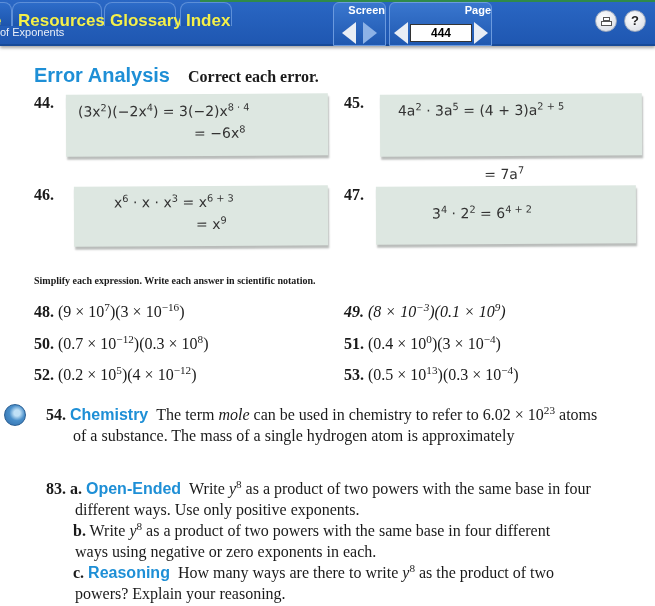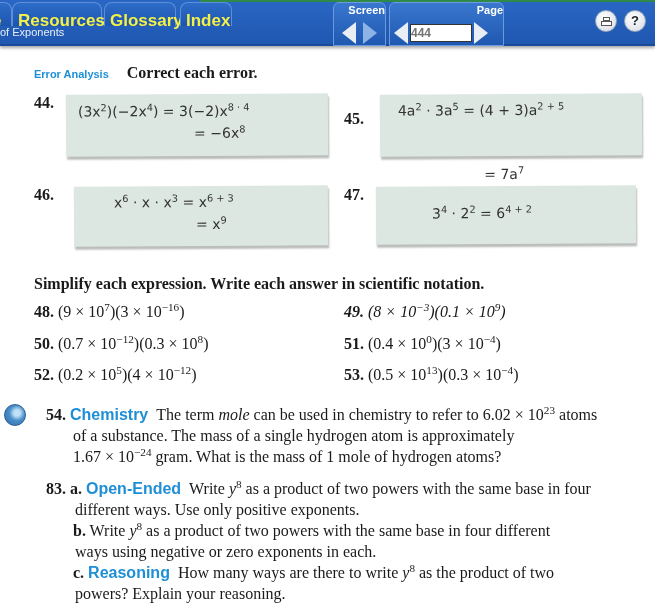--- a/index.html
+++ b/index.html
@@ -30,66 +30,66 @@
     position: absolute; left: 0; top: 26px; color: #e8eef8;
     font-family: "Liberation Sans", sans-serif; font-size: 11px;
   }
 
   .nav-group {
     position: absolute; top: 2px; height: 44px;
     background: linear-gradient(#3a77cf, #1f58b0);
     border: 1px solid #6b9ade; border-radius: 6px 6px 0 0;
   }
   .nav-screen { left: 333px; width: 53px; }
-  .nav-page { left: 389px; width: 115px; }
+  .nav-page { left: 389px; width: 103px; }
   .nav-label {
     position: absolute; top: 1px; left: 0; right: 0; text-align: right;
     color: #ffffff; font-family: "Liberation Sans", sans-serif; font-weight: bold; font-size: 11px;
   }
   .arrow { position: absolute; top: 19px; width: 0; height: 0; cursor: pointer; }
   .arrow-left { border-top: 11px solid transparent; border-bottom: 11px solid transparent; border-right: 14px solid #e9eef5; }
   .arrow-right { border-top: 11px solid transparent; border-bottom: 11px solid transparent; border-left: 14px solid #e9eef5; }
   .arrow-right.dim { border-left-color: #8db2e6; }
   .page-box {
     position: absolute; left: 20px; top: 21px; width: 62px; height: 18px;
     background: #ffffff; border: 1px solid #333;
-    font-family: "Liberation Sans", sans-serif; font-weight: bold; font-size: 12px; line-height: 16px; color: #737373;
+    text-align: center; font-family: "Liberation Sans", sans-serif; font-weight: bold; font-size: 12px; line-height: 16px; color: #000000;
   }
   .round-btn {
     position: absolute; top: 10px; width: 22px; height: 22px; border-radius: 50%;
     background: radial-gradient(circle at 40% 35%, #ffffff, #d4d9e2);
     border: 1px solid #9aa8bf; text-align: center;
     font-family: "Liberation Sans", sans-serif; font-weight: bold; font-size: 13px; line-height: 20px; color: #222;
   }
   .btn-print { left: 595px; }
   .btn-help { left: 624px; }
   .printer { position: absolute; left: 5px; top: 6px; width: 11px; height: 9px; }
   .printer .top { position: absolute; left: 2px; top: 0; width: 7px; height: 4px; border: 1px solid #555; background: #fff; }
   .printer .body { position: absolute; left: 0; top: 4px; width: 11px; height: 5px; border: 1px solid #555; background: #fff; }
 
   
   .content { position: absolute; left: 0; top: 48px; width: 655px; }
   .blue-head { color: #1e8fd6; font-family: "Liberation Sans", sans-serif; font-weight: bold; }
   .section-title { position: absolute; left: 34px; top: 16px; font-size: 16px; white-space: nowrap; }
-  .section-title .blue-head { font-size: 11px; text-align: center; }
+  .section-title .blue-head { font-size: 20px; text-align: center; }
   .section-title .rest { font-weight: bold; margin-left: 18px; }
 
   .num { font-weight: bold; font-size: 16px; }
   .pnum { position: absolute; }
 
   .card {
     position: absolute; background: #dde7e1;
     box-shadow: 1px 3px 2px #b9bcba;
     transform: rotate(-0.3deg);
     font-family: "DejaVu Sans", sans-serif; font-size: 14px; color: #333;
   }
   .card .line { position: absolute; white-space: nowrap; }
   sup { font-size: 0.7em; vertical-align: 0.55em; line-height: 0; }
 
-  .simplify-title { position: absolute; left: 34px; top: 227px; font-weight: bold; font-size: 16px; white-space: nowrap; }
+  .simplify-title { position: absolute; left: 34px; top: 227px; font-weight: bold; font-size: 10px; white-space: nowrap; }
   .expr { position: absolute; font-size: 16px; white-space: nowrap; }
   .expr .num { margin-right: 4px; }
 
   .para { position: absolute; font-size: 16px; line-height: 21px; white-space: nowrap; margin-left: 12px; }
   .globe {
     position: absolute; left: 4px; top: 356px; width: 22px; height: 22px; border-radius: 50%;
     background: radial-gradient(circle at 60% 40%, #bfe0f6 0 18%, #4a8fca 45%, #2d6aa8 100%);
     border: 1px solid #2b5f93;
   }
 </style>
@@ -131,21 +131,21 @@
   <div class="section-title">
     <span class="blue-head">Error Analysis</span><span class="rest">Correct each error.</span>
   </div>
 
   <div class="num pnum" style="left:34px; top:46px;">44.</div>
   <div class="card" style="left:66px; top:46px; width:262px; height:62px;">
     <div class="line" style="left:12px; top:9px;">(3x<sup>2</sup>)(−2x<sup>4</sup>) = 3(−2)x<sup>8 · 4</sup></div>
     <div class="line" style="left:128px; top:31px;">= −6x<sup>8</sup></div>
   </div>
 
-  <div class="num pnum" style="left:344px; top:46px;margin-top:16px;">45.</div>
+  <div class="num pnum" style="left:344px; top:46px;">45.</div>
   <div class="card" style="left:380px; top:46px; width:262px; height:62px;">
     <div class="line" style="left:18px; top:8px;">4a<sup>2</sup> · 3a<sup>5</sup> = (4 + 3)a<sup>2 + 5</sup></div>
     <div class="line" style="left:104px; top:30px;margin-top:42px;">= 7a<sup>7</sup></div>
   </div>
 
   <div class="num pnum" style="left:34px; top:138px;">46.</div>
   <div class="card" style="left:74px; top:138px; width:254px; height:60px;">
     <div class="line" style="left:40px; top:8px;">x<sup>6</sup> · x · x<sup>3</sup> = x<sup>6 + 3</sup></div>
     <div class="line" style="left:122px; top:30px;">= x<sup>9</sup></div>
   </div>
@@ -163,21 +163,20 @@
   <div class="expr" style="left:344px; top:287px;"><span class="num">51.</span>(0.4 × 10<sup>0</sup>)(3 × 10<sup>−4</sup>)</div>
   <div class="expr" style="left:34px; top:318px;"><span class="num">52.</span>(0.2 × 10<sup>5</sup>)(4 × 10<sup>−12</sup>)</div>
   <div class="expr" style="left:344px; top:318px;"><span class="num">53.</span>(0.5 × 10<sup>13</sup>)(0.3 × 10<sup>−4</sup>)</div>
 
   <div class="globe"></div>
   <div class="para" style="left:34px; top:356px;">
     <span class="num">54.</span>
     <span class="blue-head">Chemistry</span>
     &nbsp;The term <i>mole</i> can be used in chemistry to refer to 6.02 × 10<sup>23</sup> atoms<br>
     <span style="padding-left:27px;">of a substance. The mass of a single hydrogen atom is approximately</span><br>
-    <span style="padding-left:27px;">1.67 × 10<sup>−24</sup> gram. What is the mass of 1 mole of hydrogen atoms?</span>
   </div>
 
   <div class="para" style="left:34px; top:430px;">
     <span class="num">83.</span>
     <span class="num">a.</span>
     <span class="blue-head">Open-Ended</span>
     &nbsp;Write <i>y</i><sup>8</sup> as a product of two powers with the same base in four<br>
     <span style="padding-left:29px;">different ways. Use only positive exponents.</span>
   </div>
   <div class="para" style="left:61px; top:472px;">

